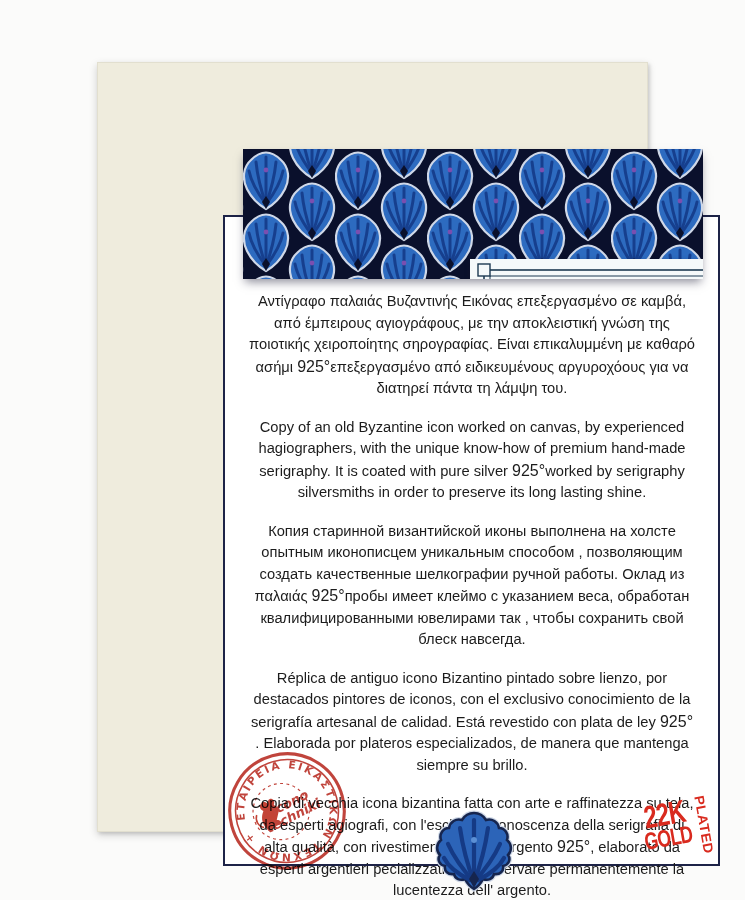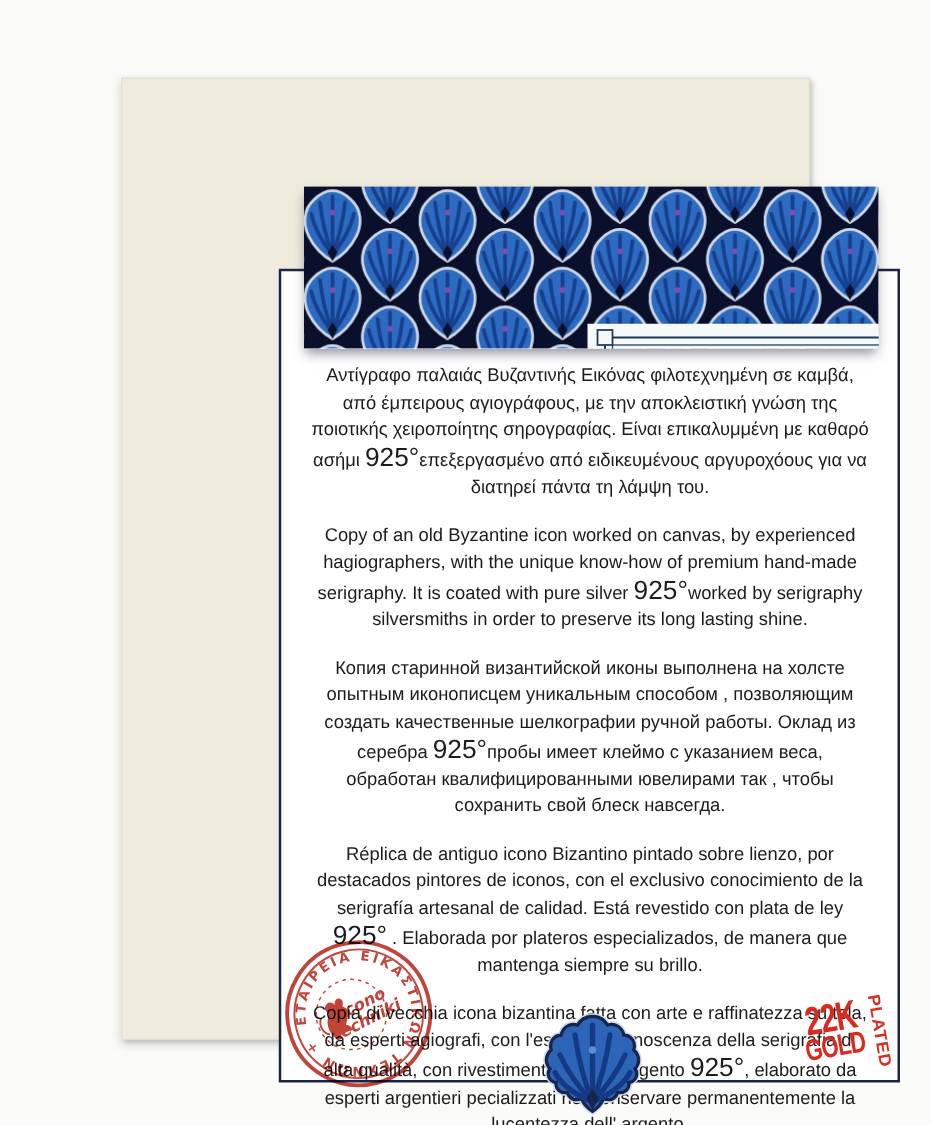--- a/index.html
+++ b/index.html
@@ -44,21 +44,21 @@
     -webkit-background-clip:text; background-clip:text; color:transparent;
     transform:scaleY(1.08);
   }
 
   
   .content {
     position:absolute; left:150px; top:228px; width:448px;
     text-align:center; color:#1c1c1c;
   }
   .content p { font-size:14.7px; line-height:21.5px; margin-bottom:17px; }
-  .content .num { font-size:21px; line-height:21.5px; }
+  .content .num { font-size:16px; line-height:21.5px; }
 
   
   .stamp { position:absolute; left:126px; top:685px; width:126px; height:126px;
            mix-blend-mode:multiply; opacity:.95; }
 
   
   .ornament { position:absolute; left:336px; top:747px; width:80px; height:84px; }
 
   
   .badge {
@@ -75,23 +75,23 @@
 </style>
 </head>
 <body>
 
 <div class="page">
   <div class="paper">
 
     <div class="frame"></div>
 
     <div class="content">
-      <p><span>Αντίγραφο παλαιάς Βυζαντινής Εικόνας φιλοτεχνημένη σε καμβά, από έμπειρους αγιογράφους, με την αποκλειστική γνώση της ποιοτικής χειροποίητης σηρογραφίας. Είναι επικαλυμμένη με καθαρό ασήμι </span><span class="num">925°</span><span>επεξεργασμένο από ειδικευμένους αργυροχόους για να διατηρεί πάντα τη λάμψη του.</span></p>
+      <p><span>Αντίγραφο παλαιάς Βυζαντινής Εικόνας επεξεργασμένο σε καμβά, από έμπειρους αγιογράφους, με την αποκλειστική γνώση της ποιοτικής χειροποίητης σηρογραφίας. Είναι επικαλυμμένη με καθαρό ασήμι </span><span class="num">925°</span><span>επεξεργασμένο από ειδικευμένους αργυροχόους για να διατηρεί πάντα τη λάμψη του.</span></p>
       <p><span>Copy of an old Byzantine icon worked on canvas, by experienced hagiographers, with the unique know-how of premium hand-made serigraphy. It is coated with pure silver </span><span class="num">925°</span><span>worked by serigraphy silversmiths in order to preserve its long lasting shine.</span></p>
-      <p><span>Копия старинной византийской иконы выполнена на холсте опытным иконописцем уникальным способом , позволяющим создать качественные шелкографии ручной работы.  Оклад из серебра </span><span class="num">925°</span><span>пробы имеет клеймо с указанием веса, обработан квалифицированными ювелирами так , чтобы сохранить свой блеск навсегда.</span></p>
+      <p><span>Копия старинной византийской иконы выполнена на холсте опытным иконописцем уникальным способом , позволяющим создать качественные шелкографии ручной работы.  Оклад из παλαιάς </span><span class="num">925°</span><span>пробы имеет клеймо с указанием веса, обработан квалифицированными ювелирами так , чтобы сохранить свой блеск навсегда.</span></p>
       <p><span>Réplica de antiguo icono Bizantino pintado sobre lienzo, por destacados pintores de iconos, con el exclusivo conocimiento de la serigrafía artesanal de calidad. Está revestido con plata de ley </span><span class="num">925°</span><span> . Elaborada por plateros especializados, de manera que mantenga siempre su brillo.</span></p>
       <p><span>Copia di vecchia icona bizantina fatta con arte e raffinatezza su tela, da esperti agiografi, con l'esclusiva conoscenza della serigrafia di alta qualità, con rivestimento in puro argento </span><span class="num">925°</span><span>, elaborato da esperti argentieri pecializzati nel conservare permanentemente la lucentezza dell' argento.</span></p>
     </div>
 
     <div class="band">
       <svg class="pattern" viewBox="0 0 460 130" preserveAspectRatio="none">
         <defs>
           <g id="shell">
             <path d="M0,29 C-7,25 -14,19 -19,9 C-24,-1 -23,-13 -15,-20 C-10,-25 -5,-27.5 0,-27.5 C5,-27.5 10,-25 15,-20 C23,-13 24,-1 19,9 C14,19 7,25 0,29 Z" fill="#2d6bc0" stroke="#cfd8e8" stroke-width="2.2"></path>
             <g stroke="#163f8e" stroke-width="3" fill="none" stroke-linecap="round">

